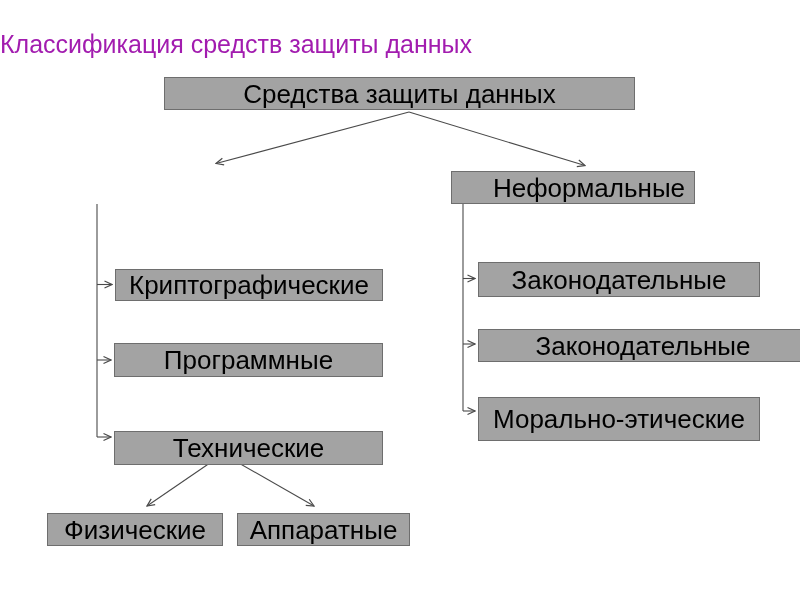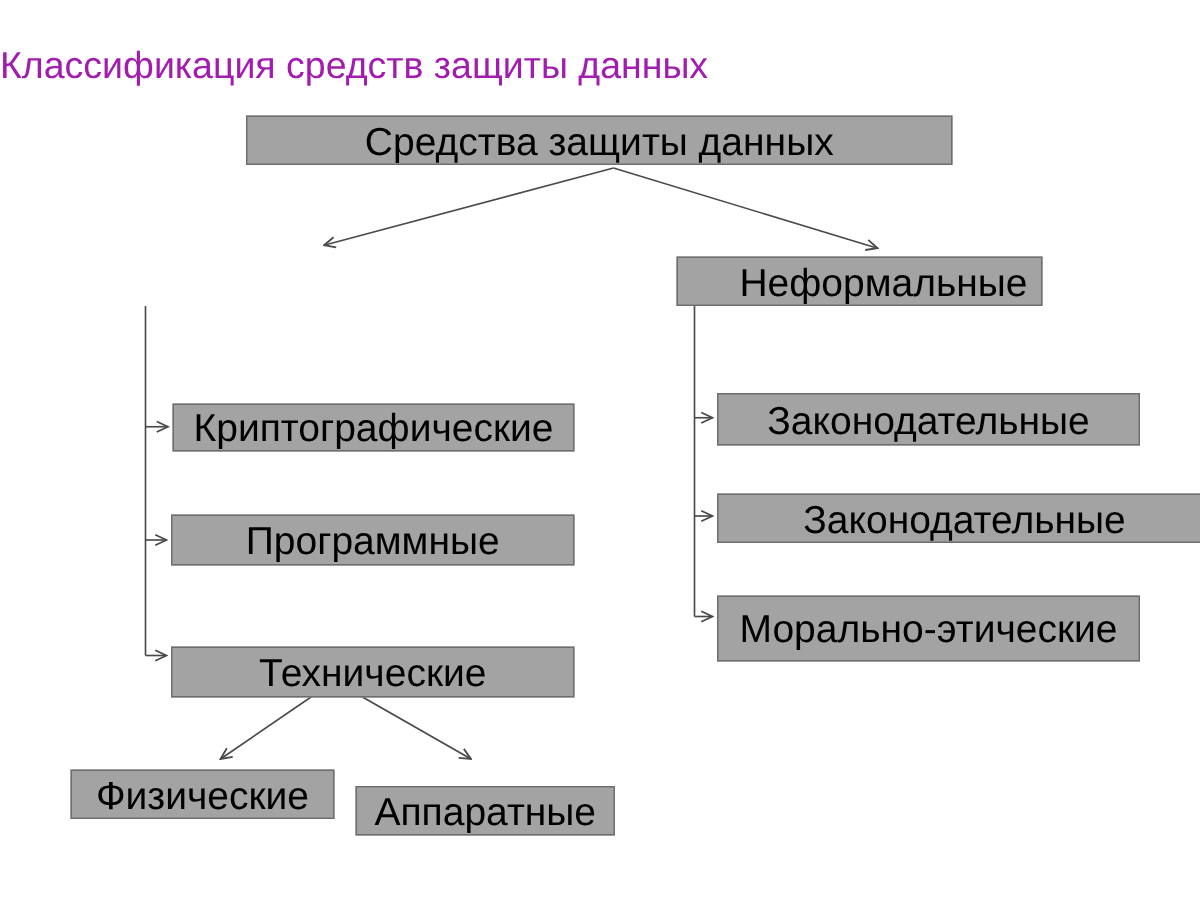--- a/index.html
+++ b/index.html
@@ -45,21 +45,21 @@
     white-space: nowrap;
     color: #000000;
   }
   #n-root      { left: 164px; top:  77px; width: 471px; height: 33px; }
   #n-formal    { left:  87px; top: 171px; width: 245px; height: 33px; }
   #n-informal  { left: 451px; top: 171px; width: 244px; height: 33px; padding-left: 32px; }
   #n-crypto    { left: 115px; top: 269px; width: 268px; height: 32px; }
   #n-software  { left: 114px; top: 343px; width: 269px; height: 34px; }
   #n-technical { left: 114px; top: 419px; width: 269px; height: 34px; margin-top: 12px; }
   #n-physical  { left:  47px; top: 513px; width: 176px; height: 33px; }
-  #n-hardware  { left: 237px; top: 513px; width: 173px; height: 33px; margin-top: 11px; }
+  #n-hardware  { left: 237px; top: 513px; width: 173px; height: 33px; }
   #n-org       { left: 478px; top: 262px; width: 282px; height: 35px; }
   #n-legal     { left: 478px; top: 329px; width: 330px; height: 33px; }
   #n-moral     { left: 478px; top: 397px; width: 282px; height: 44px; }
   .cline {
     stroke: #4a4a4a;
     stroke-width: 1.1;
     fill: none;
   }
 </style>
 </head>

